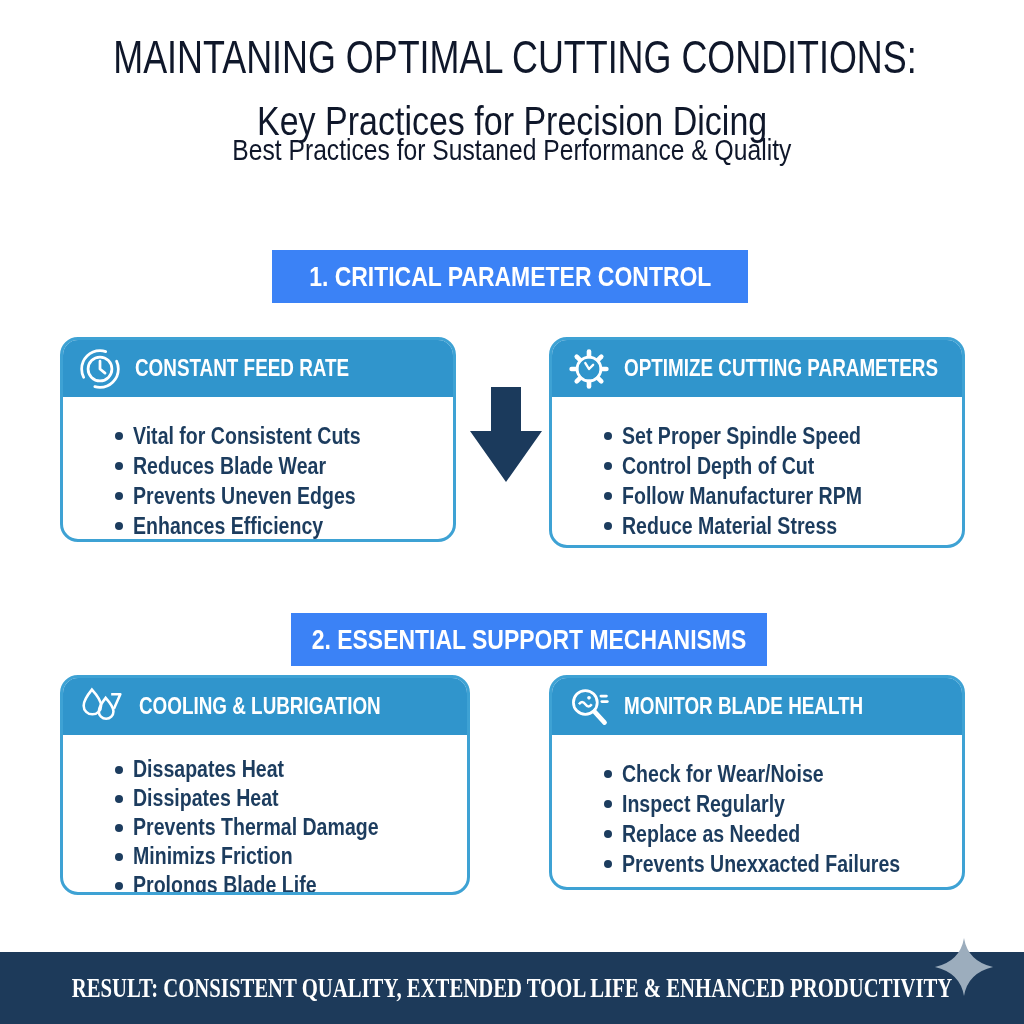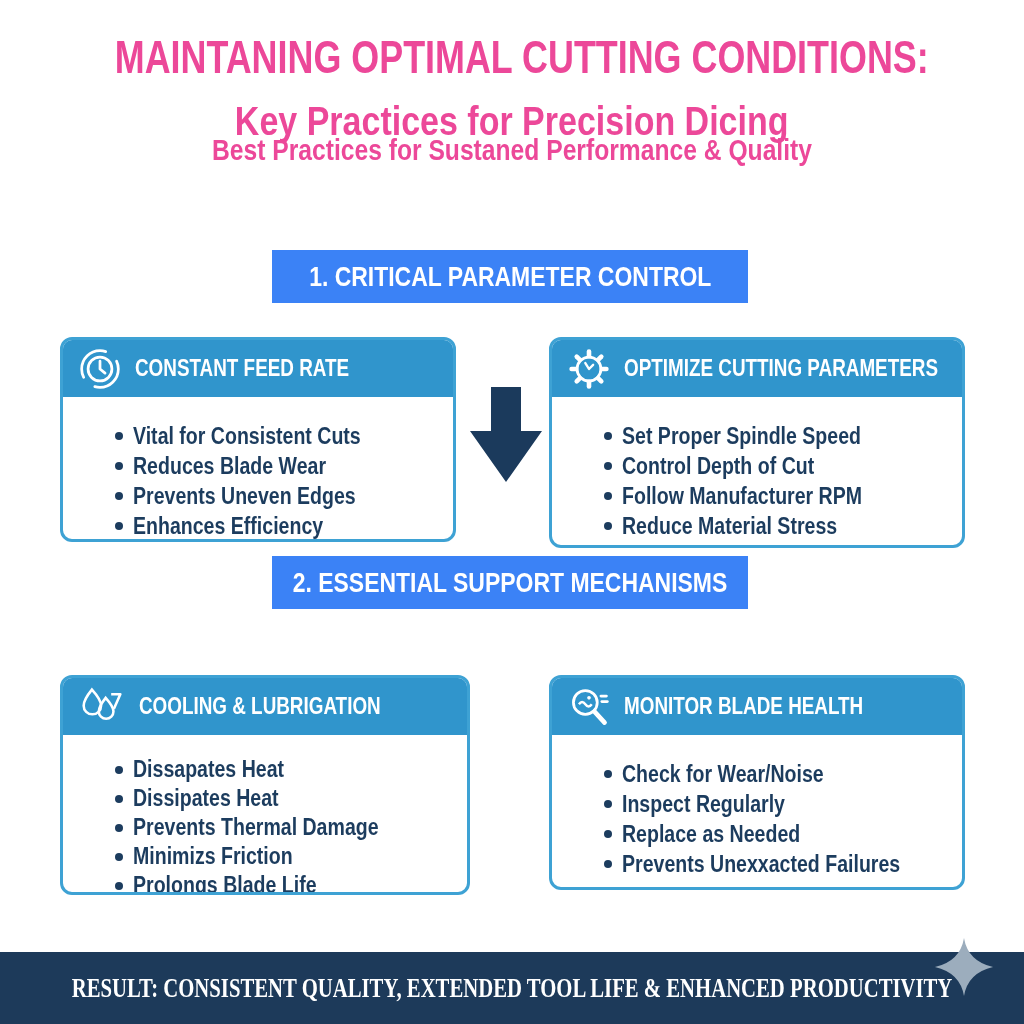--- a/index.html
+++ b/index.html
@@ -3,37 +3,37 @@
 <meta charset="utf-8">
 <style>
   html,body{margin:0;padding:0;}
   body{
     width:1024px;height:1024px;background:#ffffff;position:relative;overflow:hidden;
     font-family:"Liberation Sans","DejaVu Sans",sans-serif;
   }
   .canvas{position:absolute;inset:0;background:#ffffff;}
 
   
-  .h1,.h2,.h3{position:absolute;left:0;width:100%;text-align:center;font-weight:bold;color:#ec4899;white-space:nowrap;}
+  .h1,.h2,.h3{position:absolute;left:0;width:100%;text-align:center;font-weight:normal;color:#0f172a;white-space:nowrap;}
   .h1{top:30px;font-size:46px;}
   .h2{top:99px;font-size:40px;}
   .h3{top:134px;font-size:29px;}
   .h1 span,.h2 span,.h3 span{display:inline-block;}
   .h1 span{transform:scaleX(0.78);}
   .h2 span{transform:scaleX(0.85);}
   .h3 span{transform:scaleX(0.85);}
 
   
   .banner{position:absolute;left:272px;width:476px;background:#3b82f6;display:flex;align-items:center;justify-content:center;}
   .banner-1{top:250px;height:53px;}
-  .banner-2{top:556px;height:53px;}
+  .banner-2{top:613px;height:53px;margin-left:19px;}
   .banner span{color:#ffffff;font-weight:bold;font-size:28px;white-space:nowrap;display:inline-block;transform:scaleX(0.82);}
 
   
-  .card{position:absolute;background:#ffffff;border:3px solid #3ea2d4;border-radius:12px;overflow:hidden;box-sizing:border-box;}
+  .card{position:absolute;background:#ffffff;border:3px solid #3ea2d4;border-radius:18px;overflow:hidden;box-sizing:border-box;}
   .card-1{left:60px;top:337px;width:396px;height:205px;}
   .card-2{left:549px;top:337px;width:416px;height:211px;}
   .card-3{left:60px;top:675px;width:410px;height:220px;}
   .card-4{left:549px;top:675px;width:416px;height:215px;}
   .card-header{background:#3095cc;height:57px;display:flex;align-items:center;gap:13px;padding:0 10px 0 15px;}
   .card-title{color:#ffffff;font-weight:bold;font-size:23px;white-space:nowrap;display:inline-block;transform:scaleX(0.82);transform-origin:0 50%;}
   .card-body ul{list-style:none;margin:12px;padding:12px 8px 0 36px;}
   .card-3 .card-body ul{padding-top:8px;}
   .card-body li{position:relative;padding-left:22px;line-height:30px;font-size:23px;font-weight:bold;color:#1c3c5e;white-space:nowrap;}
   .card-3 .card-body li{line-height:29px;}

